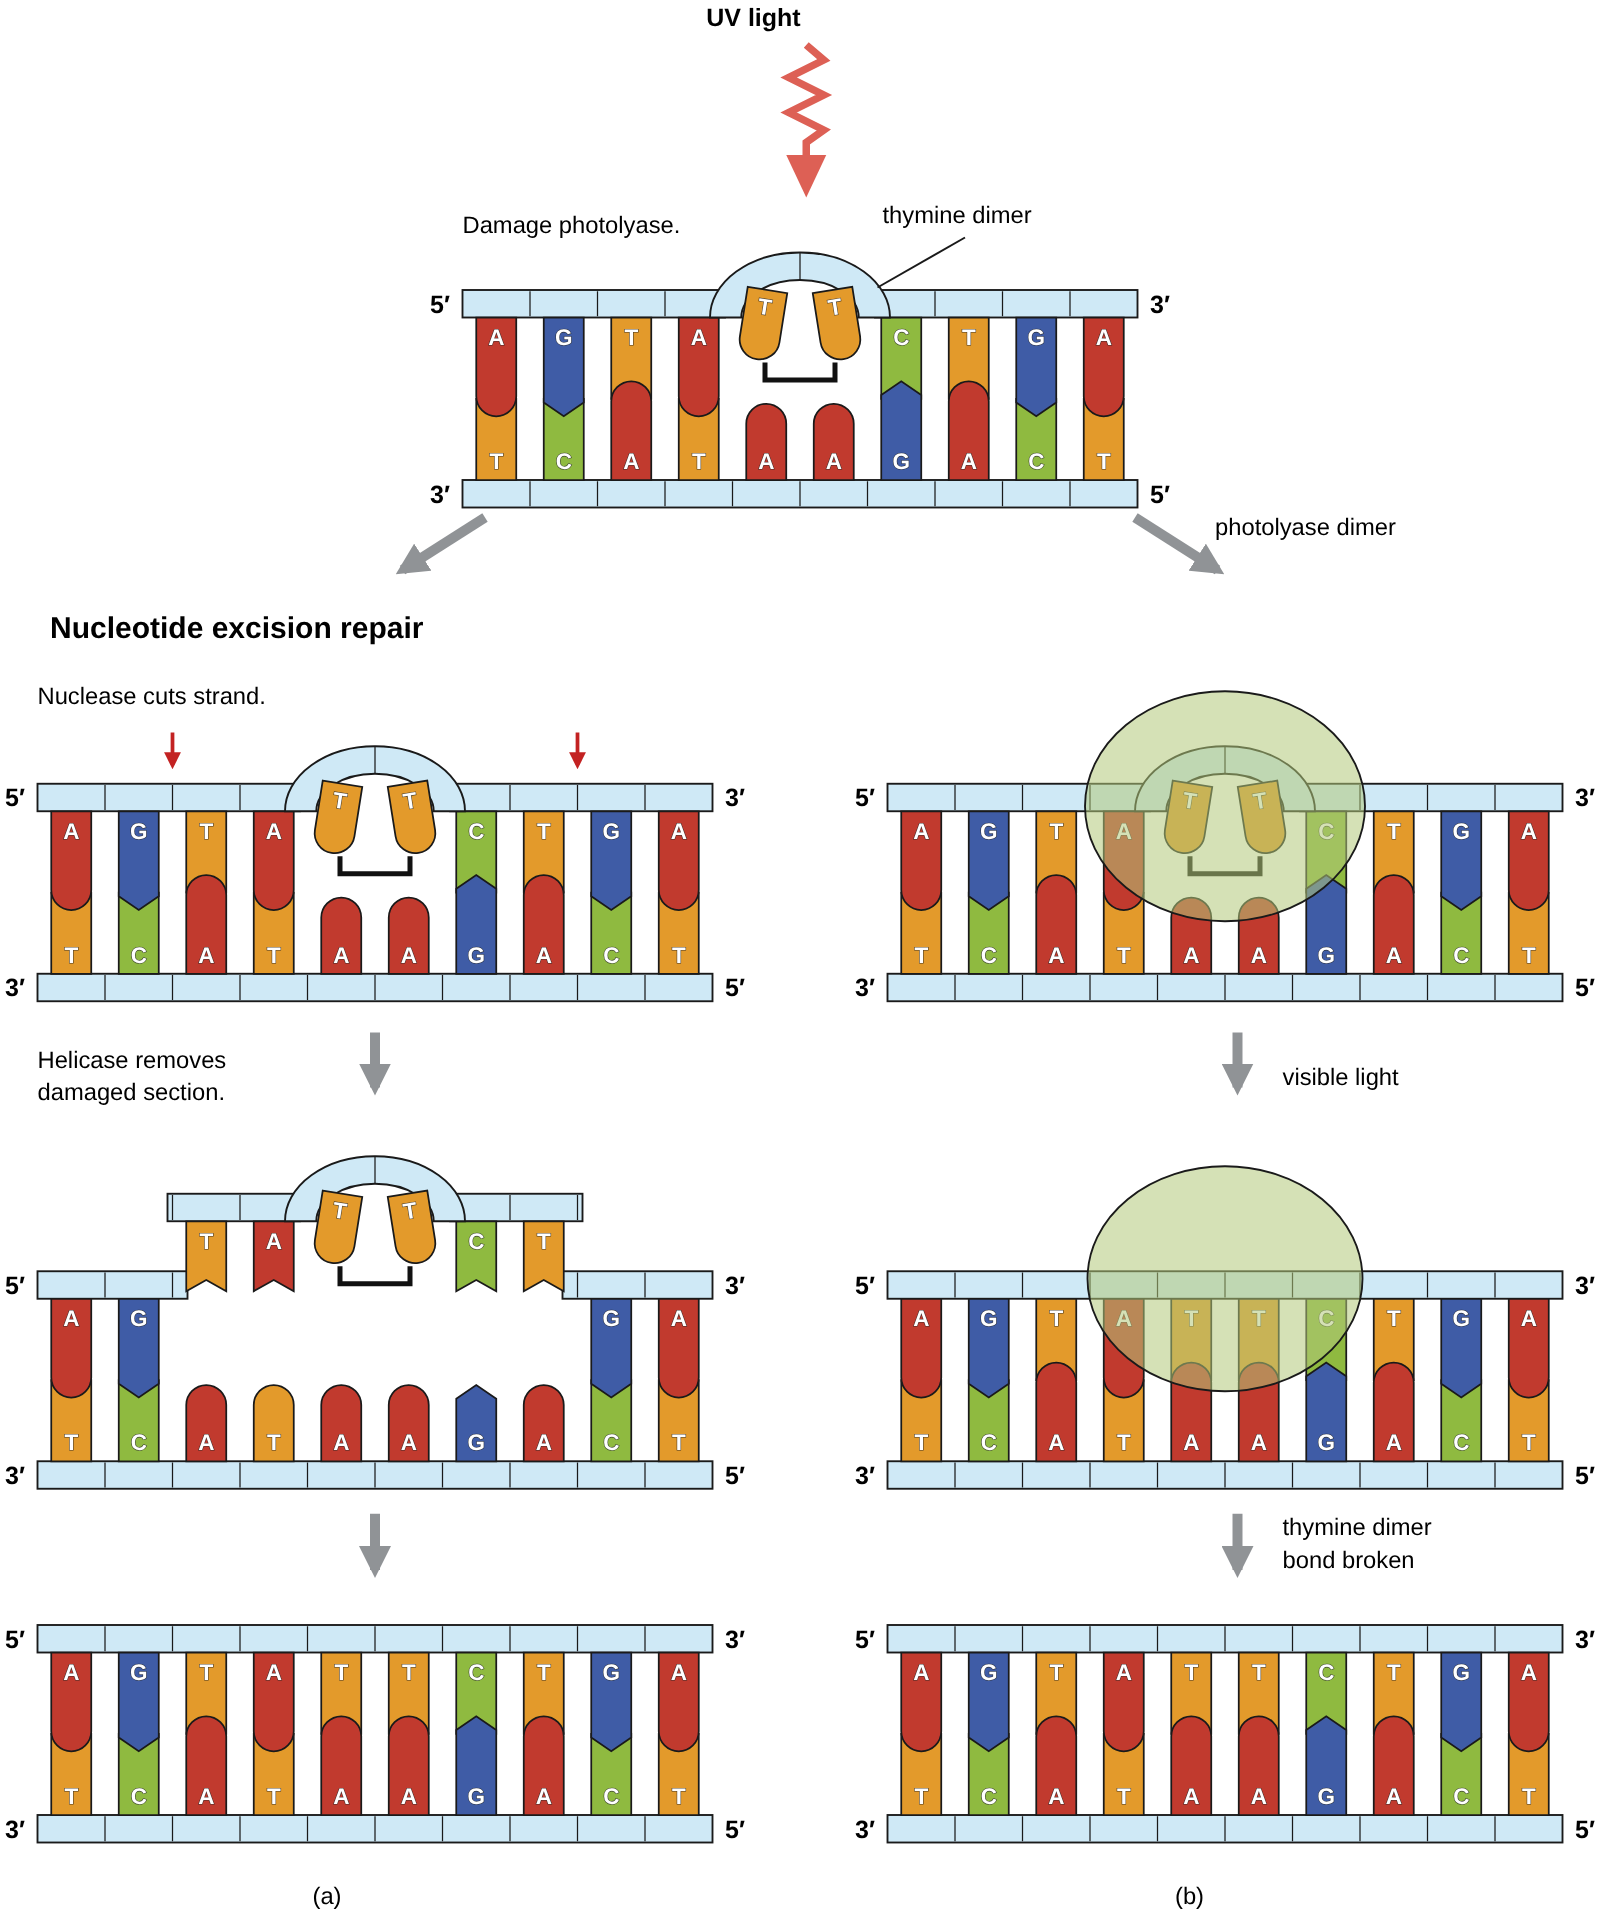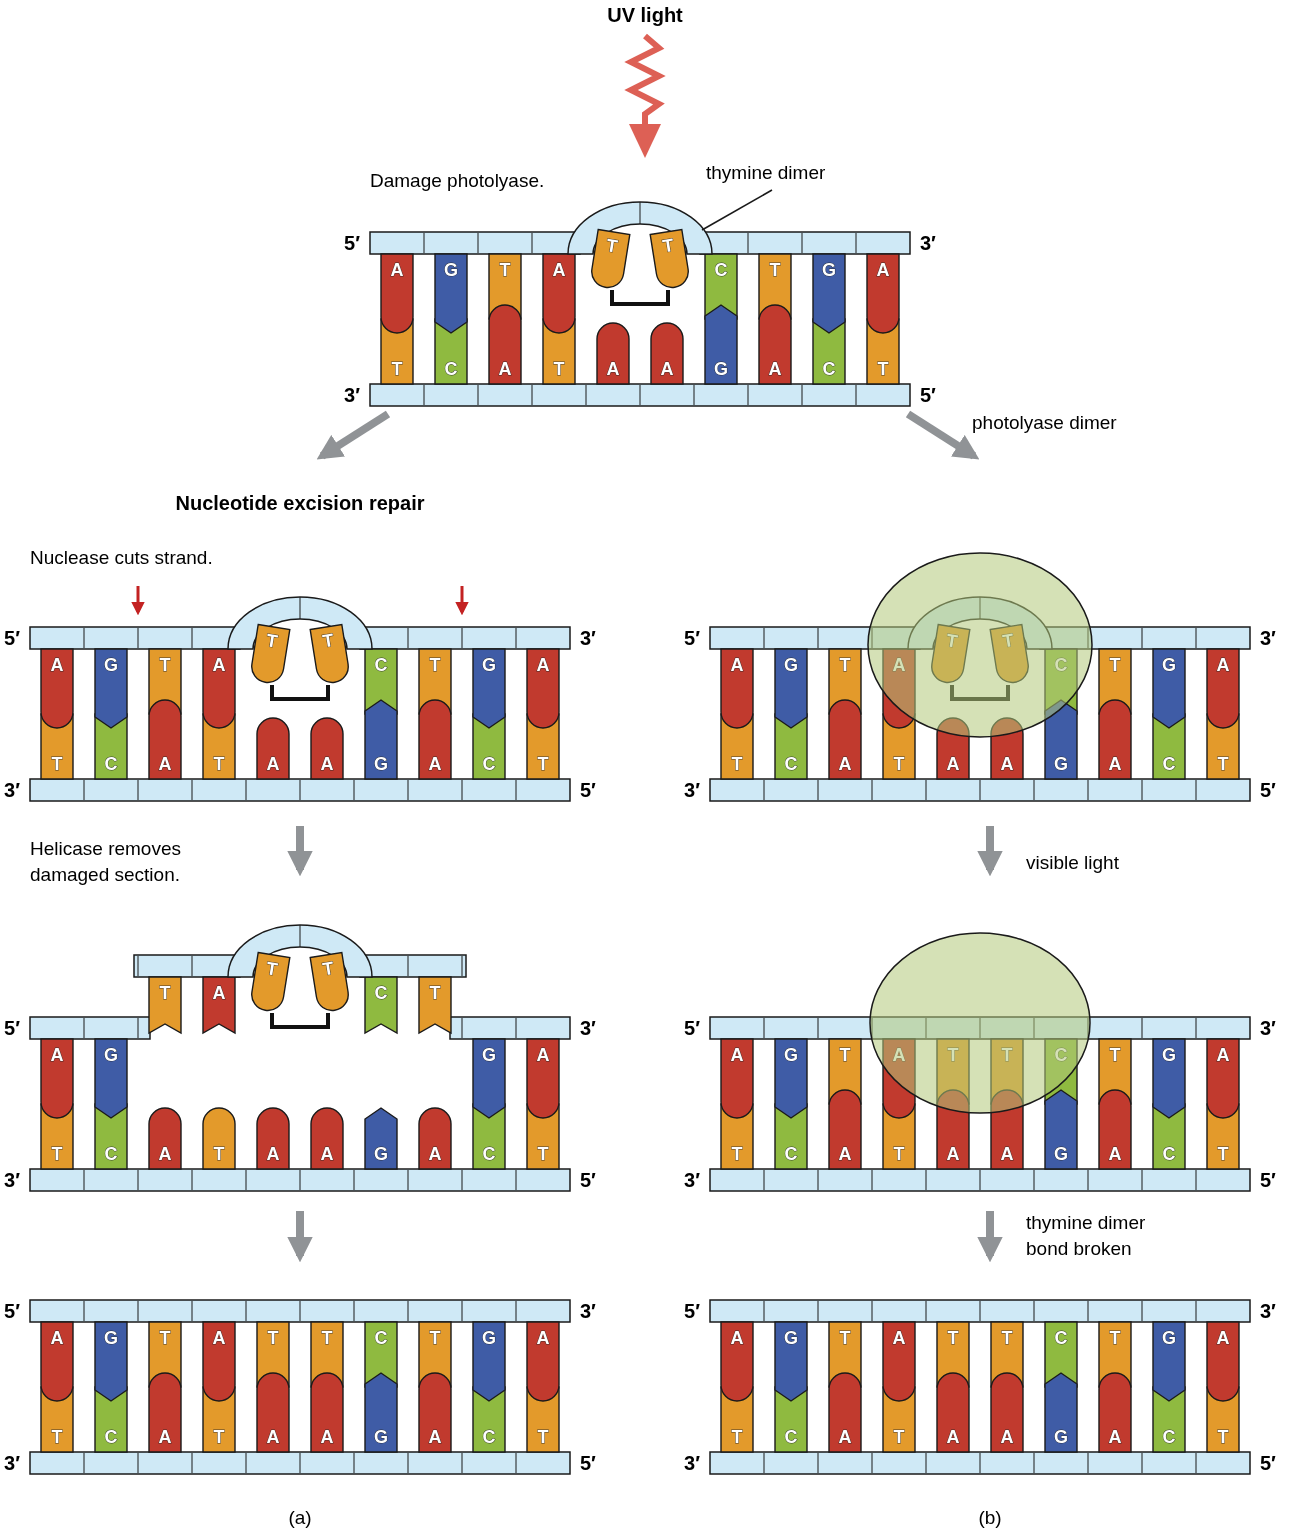--- a/index.html
+++ b/index.html
@@ -4,21 +4,21 @@
 <style>
   *{margin:0;padding:0;box-sizing:border-box}
   html,body{background:#fff}
   body{font-family:"Liberation Sans",sans-serif;color:#000}
   #canvas{position:relative;width:1293px;height:1540px;background:#fff;overflow:hidden}
   #overlay{position:absolute;left:0;top:0;z-index:3;pointer-events:none;overflow:visible}
   .ladder{position:absolute;z-index:2}
   .ladder svg{overflow:visible;display:block}
   .lbl{position:absolute;font-size:19px;line-height:26px;z-index:4;white-space:nowrap}
   .bold{font-weight:bold}
-  .center{text-align:center}
+  .center{}
 </style>
 </head>
 <body>
 
 <div id="canvas">
 
   <svg id="overlay" width="1293" height="1540">
     <defs>
       <marker id="ah-gray" viewBox="0 0 4 4" refX="3" refY="2" markerWidth="3.2" markerHeight="3.2" orient="auto">
         <path d="M0,0 L4,2 L0,4 Z" fill="#909396"></path>
@@ -37,21 +37,21 @@
     <line x1="300" y1="826" x2="300" y2="870" stroke="#909396" stroke-width="8" marker-end="url(#ah-gray)"></line>
     <line x1="990" y1="826" x2="990" y2="870" stroke="#909396" stroke-width="8" marker-end="url(#ah-gray)"></line>
     <line x1="300" y1="1211" x2="300" y2="1256" stroke="#909396" stroke-width="8" marker-end="url(#ah-gray)"></line>
     <line x1="990" y1="1211" x2="990" y2="1256" stroke="#909396" stroke-width="8" marker-end="url(#ah-gray)"></line>
   </svg>
 
   <div class="lbl bold center" style="left:565px;top:2px;width:160px;font-size:20px">UV light</div>
   <div class="lbl" style="left:370px;top:168px">Damage photolyase.</div>
   <div class="lbl" style="left:706px;top:160px">thymine dimer</div>
   <div class="lbl" style="left:972px;top:410px">photolyase dimer</div>
-  <div class="lbl bold center" style="left:40px;top:490px;width:520px;font-size:20px">Nucleotide excision repair</div>
+  <div class="lbl bold center" style="left:40px;top:490px;width:520px;font-size:24px">Nucleotide excision repair</div>
   <div class="lbl" style="left:30px;top:545px">Nuclease cuts strand.</div>
   <div class="lbl" style="left:30px;top:836px">
     <div>Helicase removes</div>
     <div>damaged section.</div>
   </div>
   <div class="lbl" style="left:1026px;top:850px">visible light</div>
   <div class="lbl" style="left:1026px;top:1210px">
     <div>thymine dimer</div>
     <div>bond broken</div>
   </div>

